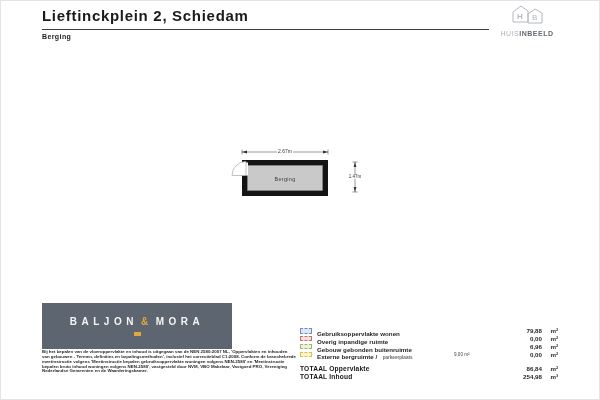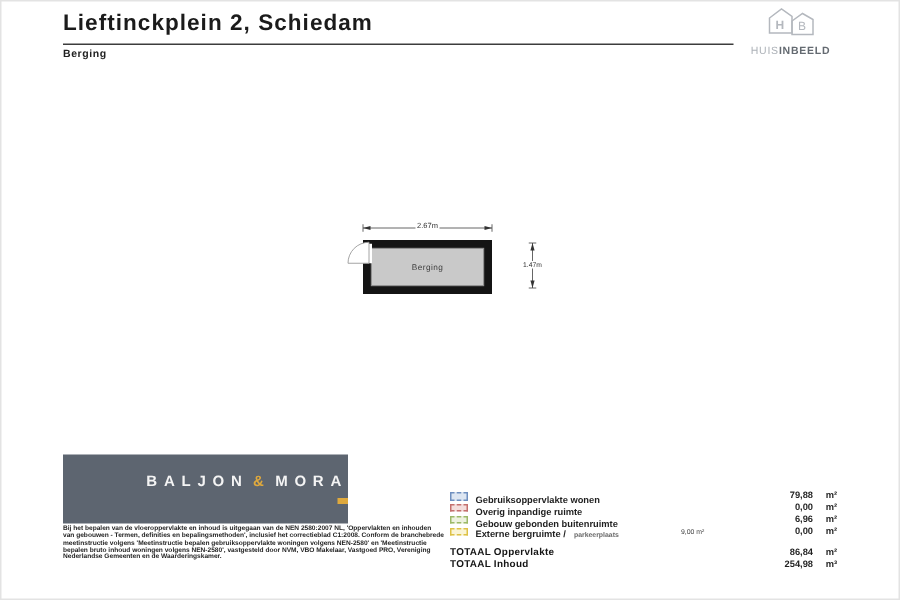--- a/index.html
+++ b/index.html
@@ -24,21 +24,21 @@
   .plan-svg { position:absolute; left:222px; top:144px; width:150px; height:62px; }
   .dim-w  { position:absolute; left:255px; top:148px; width:60px; text-align:center;
             font-size:5px; color:#333; }
   .dim-w span, .dim-h span { background:#fff; padding:0 1px; }
   .dim-h  { position:absolute; left:341px; top:174px; width:28px; text-align:center;
             font-size:4.5px; color:#333; }
   .room-label { position:absolute; left:250px; top:176px; width:70px; text-align:center;
                 font-size:5.5px; color:#3c3c3c; letter-spacing:.3px; }
   
   .agency { position:absolute; left:42px; top:303px; width:190px; height:46px; background:#5d6570;
-            display:flex; flex-direction:column; align-items:flex-end; justify-content:center; }
+            display:flex; flex-direction:column; align-items:center; justify-content:center; }
   .agency-name { color:#f4f4f4; font-size:10px; font-weight:bold; letter-spacing:4.5px; white-space:nowrap; }
   .agency-name .amp { margin:0 3px; }
   .agency-accent { width:7px; height:3.5px; margin-top:5px; }
   
   .disclaimer { position:absolute; left:42px; top:350px; width:254px; font-size:4.4px;
                 line-height:1.1; font-weight:bold; color:#1f1f1f; }
   
   .legend { position:absolute; left:300px; top:327px; width:258px; }
   .lrow { display:flex; align-items:center; height:7.8px; }
   .swatch { width:12px; height:5.5px; border:1px dashed #999; margin-right:5px; flex:none; }

